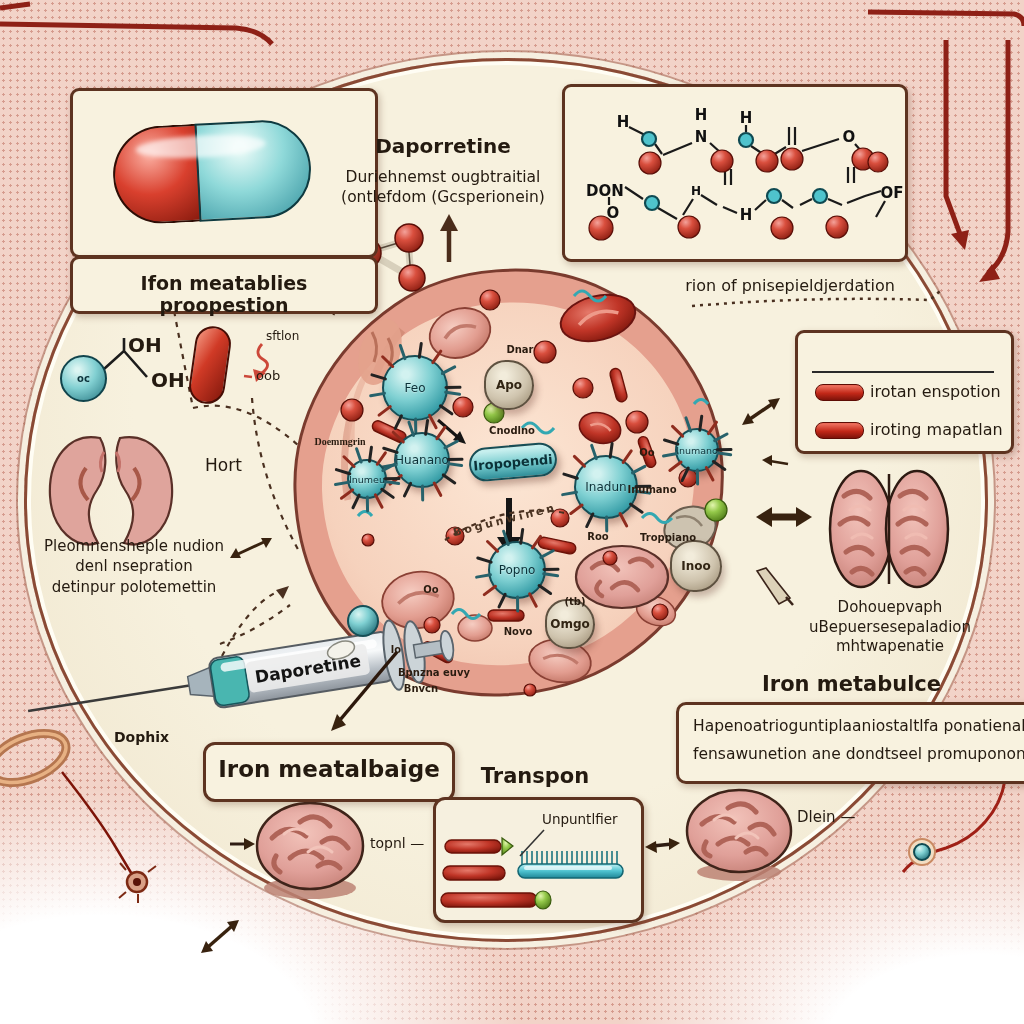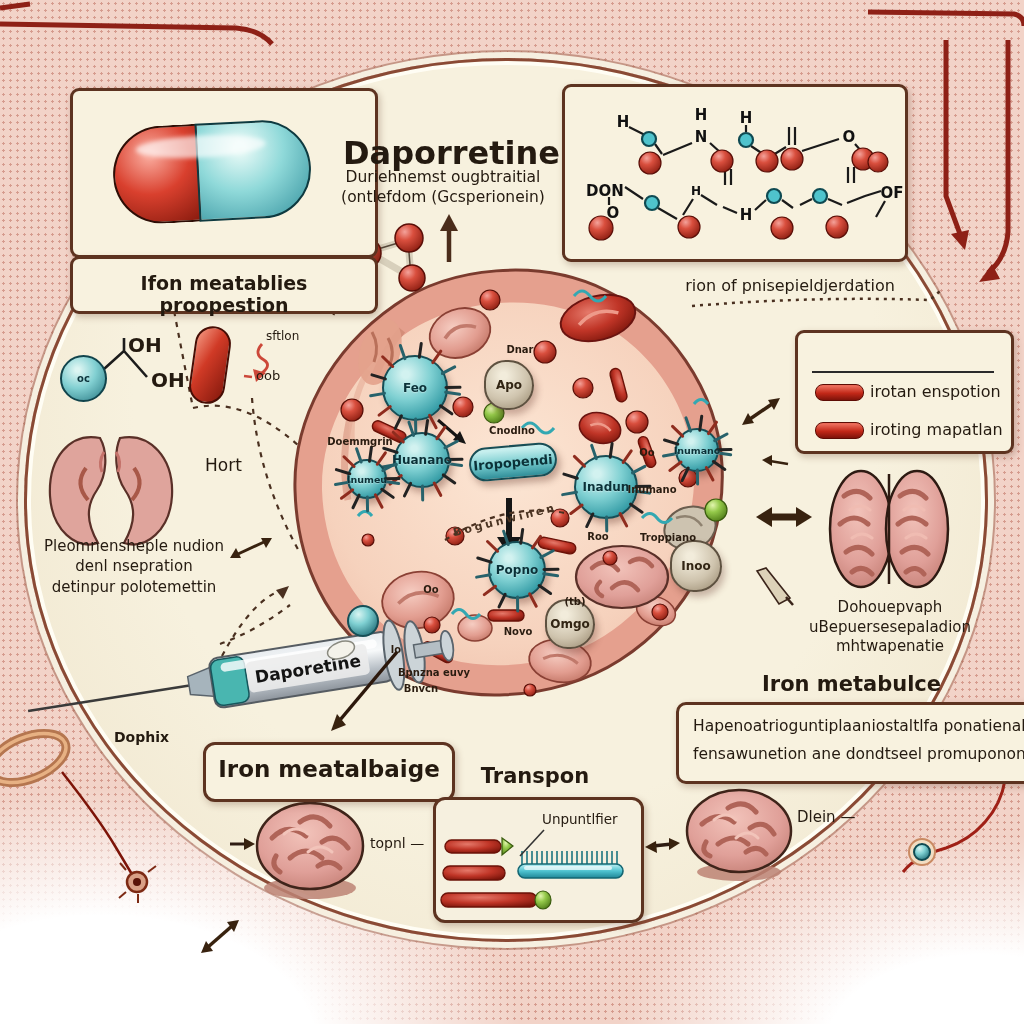--- a/index.html
+++ b/index.html
@@ -42,21 +42,21 @@
   .legend-rod{position:absolute;width:47px;height:15px;border-radius:8px;
     background:linear-gradient(180deg,#ea6a58 10%,#c22818 55%,#7e130a);border:1.5px solid #5e0c04;z-index:6}
   
   .cl{position:absolute;transform:translate(-50%,-50%);z-index:5;box-sizing:border-box}
   .cl-text{font-size:10px;font-weight:600;color:#2a1c10;white-space:nowrap}
   .cl-text_arc{font-size:11px;font-weight:600;letter-spacing:3px;color:#4a3322;white-space:nowrap;
     transform:translate(-50%,-50%) rotate(-14deg)}
   .cl-sphere,.cl-sphere_sm{border-radius:50%;display:flex;align-items:center;justify-content:center;
     background:radial-gradient(circle at 35% 28%, #d2f2f0 6%, #7fd0d2 42%, #3aa0a9 75%, #256d76 98%);
     border:2px solid #174e56;box-shadow:3px 5px 7px rgba(90,40,30,.35)}
-  .cl-sphere .cl-lab,.cl-sphere_sm .cl-lab{position:relative;z-index:2;font-weight:bold;font-size:12px;
+  .cl-sphere .cl-lab,.cl-sphere_sm .cl-lab{position:relative;z-index:2;font-weight:normal;font-size:12px;
     color:#0b3138;text-shadow:0 1px 1px rgba(255,255,255,.35)}
   .cl-sphere_sm .cl-lab{font-size:9.5px}
   .spikes{position:absolute;left:50%;top:50%;transform:translate(-50%,-50%);z-index:0}
   .cl-pill{border-radius:18px;display:flex;align-items:center;justify-content:center;
     transform:translate(-50%,-50%) rotate(-5deg);font-weight:bold;font-size:13px;color:#0b3138;
     background:linear-gradient(180deg,#c6efee 8%,#74cacd 55%,#35939d 96%);
     border:2px solid #174e56;box-shadow:3px 5px 7px rgba(90,40,30,.35)}
   .cl-blob{border-radius:46% 54% 52% 48%;display:flex;align-items:center;justify-content:center;
     font-weight:bold;font-size:12px;color:#322514;
     background:radial-gradient(circle at 38% 30%, #f2ecdb 8%, #cfc4ae 55%, #97886e 98%);
@@ -343,21 +343,21 @@
     <div class="capsule">
       <div class="hr"></div>
         <div class="ht"></div>
         <div class="shine"></div>
     </div>
   </div>
   <div class="panel" style="left:70px;top:256px;width:302px;height:52px">
     <div class="t tc" style="left:0;top:13px;width:100%;font-size:19px;font-weight:600;position:absolute">Ifon meatablies proopestion</div>
   </div>
 
-  <div class="t" style="left:343px;top:134px;width:200px;text-align:left;font-size:32px;font-weight:bold;white-space:nowrap">Daporretine</div>
+  <div class="t" style="left:343px;top:134px;width:200px;text-align:center;font-size:20px;font-weight:bold;white-space:nowrap">Daporretine</div>
   <div class="t" style="left:333px;top:168px;width:220px;text-align:center;font-size:15.5px">Duriehnemst ougbtraitial</div>
   <div class="t" style="left:333px;top:188px;width:220px;text-align:center;font-size:15.5px">(ontlefdom (Gcsperionein)</div>
 
   <div class="panel" style="left:562px;top:84px;width:340px;height:172px">
     <svg width="340" height="172" viewBox="0 0 340 172">
       <g stroke="#1a1a1a" stroke-width="2.2" fill="none">
         <path d="M64,40 L80,48 M90,57 L97,67 M127,56 L98,68 M145,56 L156,66 M160,82 L160,98 M166,82 L166,98
                  M181,38 L181,45 M186,59 L198,67 M208,68 L221,60 M224,40 L224,58 M230,40 L230,58
                  M237,64 L274,52 M290,57 L297,65 M283,80 L283,96 M289,80 L289,96
                  M60,100 L78,112 M44,110 L44,118 M93,121 L112,132 M118,128 L128,112 M136,108 L152,118
@@ -573,21 +573,21 @@
           <line x1="54.658951857178536" y1="27.610568744282183" x2="67.02021815720352" y2="21.037966865279714" stroke="#27626b" stroke-width="3" stroke-linecap="round"></line>
           <line x1="56.996953903127825" y1="36.650951871254314" x2="70.9948216353173" y2="36.40661818113233" stroke="#222222" stroke-width="3" stroke-linecap="round"></line>
         </svg>
         <span class="cl-lab">Inumano</span>
       </div>
       <div class="cl cl-pill" style="left: 513px; top: 462px; width: 88px; height: 34px;">Iropopendi</div>
       <div class="cl cl-blob" style="left: 509px; top: 385px; width: 50px; height: 50px;">Apo</div>
       <div class="cl cl-blob" style="left: 696px; top: 566px; width: 52px; height: 52px;">Inoo</div>
       <div class="cl cl-blob" style="left: 570px; top: 624px; width: 50px; height: 50px;">Omgo</div>
       <div class="cl cl-text" style="left: 520px; top: 349px;">Dnar</div>
-      <div class="cl cl-text" style="left: 360px; top: 441px;">Doemmgrin</div>
+      <div class="cl cl-text" style="left: 340px; top: 441px; font-family: Liberation Serif, serif;">Doemmgrin</div>
       <div class="cl cl-text" style="left: 512px; top: 430px;">Cnodlno</div>
       <div class="cl cl-text" style="left: 652px; top: 489px;">Inumano</div>
       <div class="cl cl-text" style="left: 647px; top: 452px;">Oo</div>
       <div class="cl cl-text" style="left: 598px; top: 536px;">Roo</div>
       <div class="cl cl-text" style="left: 668px; top: 537px;">Troppiano</div>
       <div class="cl cl-text" style="left: 518px; top: 631px;">Novo</div>
       <div class="cl cl-text" style="left: 431px; top: 589px;">Oo</div>
       <div class="cl cl-text" style="left: 396px; top: 649px;">lo</div>
       <div class="cl cl-text" style="left: 434px; top: 672px;">Bpnzna euvy</div>
       <div class="cl cl-text" style="left: 421px; top: 688px;">Bnvcn</div>

